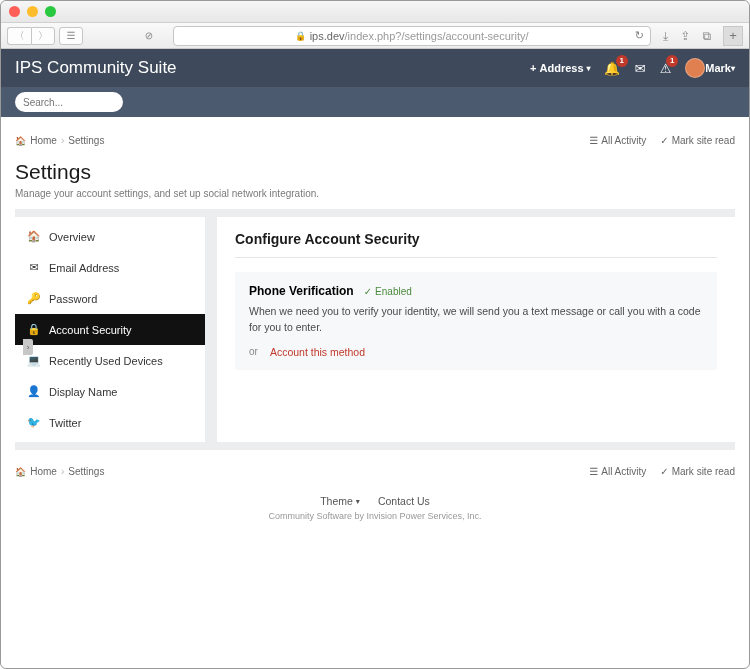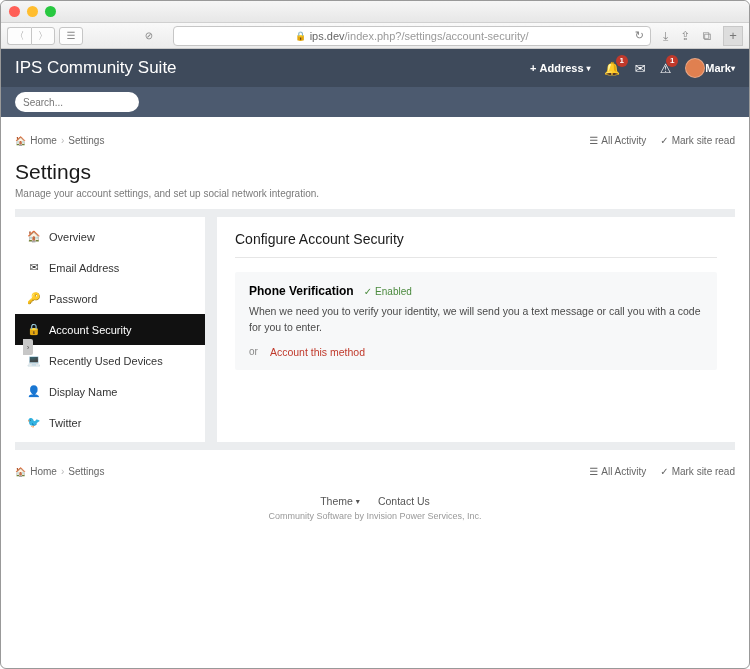--- a/index.html
+++ b/index.html
@@ -30,41 +30,41 @@
   .create-btn { font-size:11px; font-weight:bold; display:flex; align-items:center; gap:3px; cursor:pointer;}
   .hicon { position:relative; font-size:13px; color:#fff; cursor:pointer;}
   .badge { position:absolute; top:-6px; right:-7px; background:#c0392b; color:#fff; font-size:8px; border-radius:50%; width:12px; height:12px; display:flex; align-items:center; justify-content:center; font-weight:bold;}
   .avatar { width:20px; height:20px; border-radius:50%; background:#e08050; border:1px solid rgba(255,255,255,0.3);}
   .user-menu { display:flex; align-items:center; font-size:11px; font-weight:bold; cursor:pointer;}
 
   
   .nav-bar { background:#4c5a6f; height:30px; display:flex; align-items:center; padding:0 14px; justify-content:space-between; }
   .nav-links { display:flex; gap:14px; height:100%;}
   .nav-link { font-size:11px; color:#d0d8e4; display:flex; align-items:center; padding:0 10px; cursor:pointer;}
-  .search-box { background:#fff; border-radius:12px; height:20px; width:124px; display:flex; align-items:center; padding:0 8px; font-size:10px; color:#888;}
+  .search-box { background:#fff; border-radius:12px; height:20px; width:108px; display:flex; align-items:center; padding:0 8px; font-size:10px; color:#888;}
   .search-box input { border:none; outline:none; flex:1; font-size:10px; background:transparent;}
 
   
   .page { background:#fff; padding:8px 14px 0; }
   .row-meta { display:flex; justify-content:space-between; font-size:10px; color:#666; padding:10px 0 8px;}
   .breadcrumb { display:flex; gap:4px; align-items:center;}
   .meta-right { display:flex; gap:14px;}
   .meta-right span{cursor:pointer; display:flex; align-items:center; gap:3px;}
 
   h1 { font-size:21px; font-weight:400; color:#1a1a1a; margin-top:6px;}
   .subtitle { font-size:10px; color:#7a7a7a; margin:4px 0 10px;}
 
   .content-box { background:#ebedef; display:flex; gap:12px; padding:8px 0;}
   .sidebar { width:190px; background:#fff; display:flex; flex-direction:column; padding:4px 0;}
   .side-item { font-size:11px; color:#333; padding:9px 12px; display:flex; align-items:center; gap:8px; cursor:pointer;}
   .side-item.active { background:#111; color:#fff;}
   .side-icon { width:14px; display:inline-flex; justify-content:center; font-size:11px; color:inherit;}
 
   .main { flex:1; background:#fff; margin-right:0; padding:14px 18px 20px;}
-  .main h2 { font-size:14px; font-weight:normal; color:#1a1a1a; padding-bottom:10px; border-bottom:1px solid #e6e6e6; margin-bottom:14px;}
+  .main h2 { font-size:14px; font-weight:bold; color:#1a1a1a; padding-bottom:10px; border-bottom:1px solid #e6e6e6; margin-bottom:14px;}
   .main p { font-size:11px; color:#4a4a4a; line-height:1.5;}
 
   .method-box { background:#f7f8f9; border-radius:2px; margin-top:14px; padding:12px 14px;}
   .method-title { font-size:12px; font-weight:bold; display:flex; align-items:center; gap:10px; margin-bottom:6px;}
   .enabled { font-size:10px; color:#4b8a3e; font-weight:normal; display:flex; gap:3px; align-items:center;}
   .enabled::before{content:"✓"; font-size:10px;}
   .method-box p{font-size:10.5px;}
   .method-actions { margin-top:10px; display:flex; align-items:center; gap:12px;}
   .btn-dark { background:#1a1a1a; color:#fff; font-size:10px; padding:7px 10px; border-radius:2px; border:none; cursor:pointer;}
   .or { font-size:10px; color:#888;}

